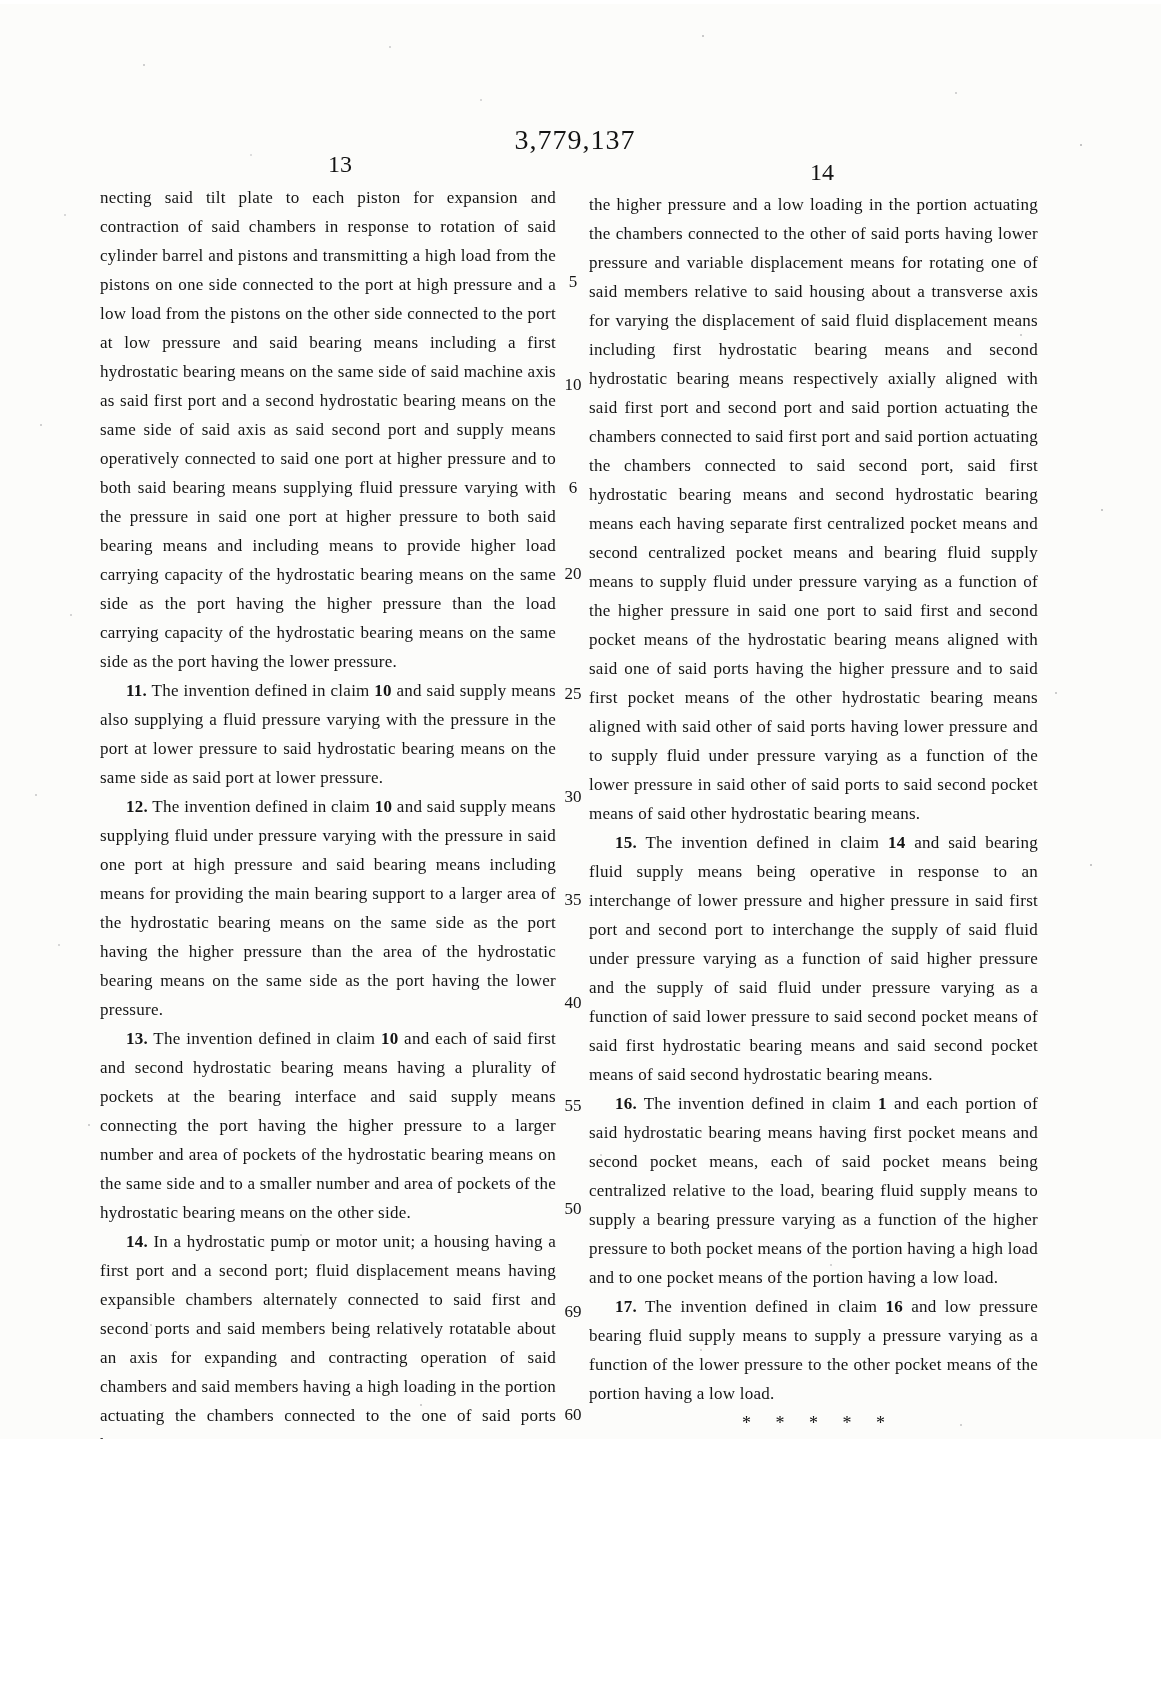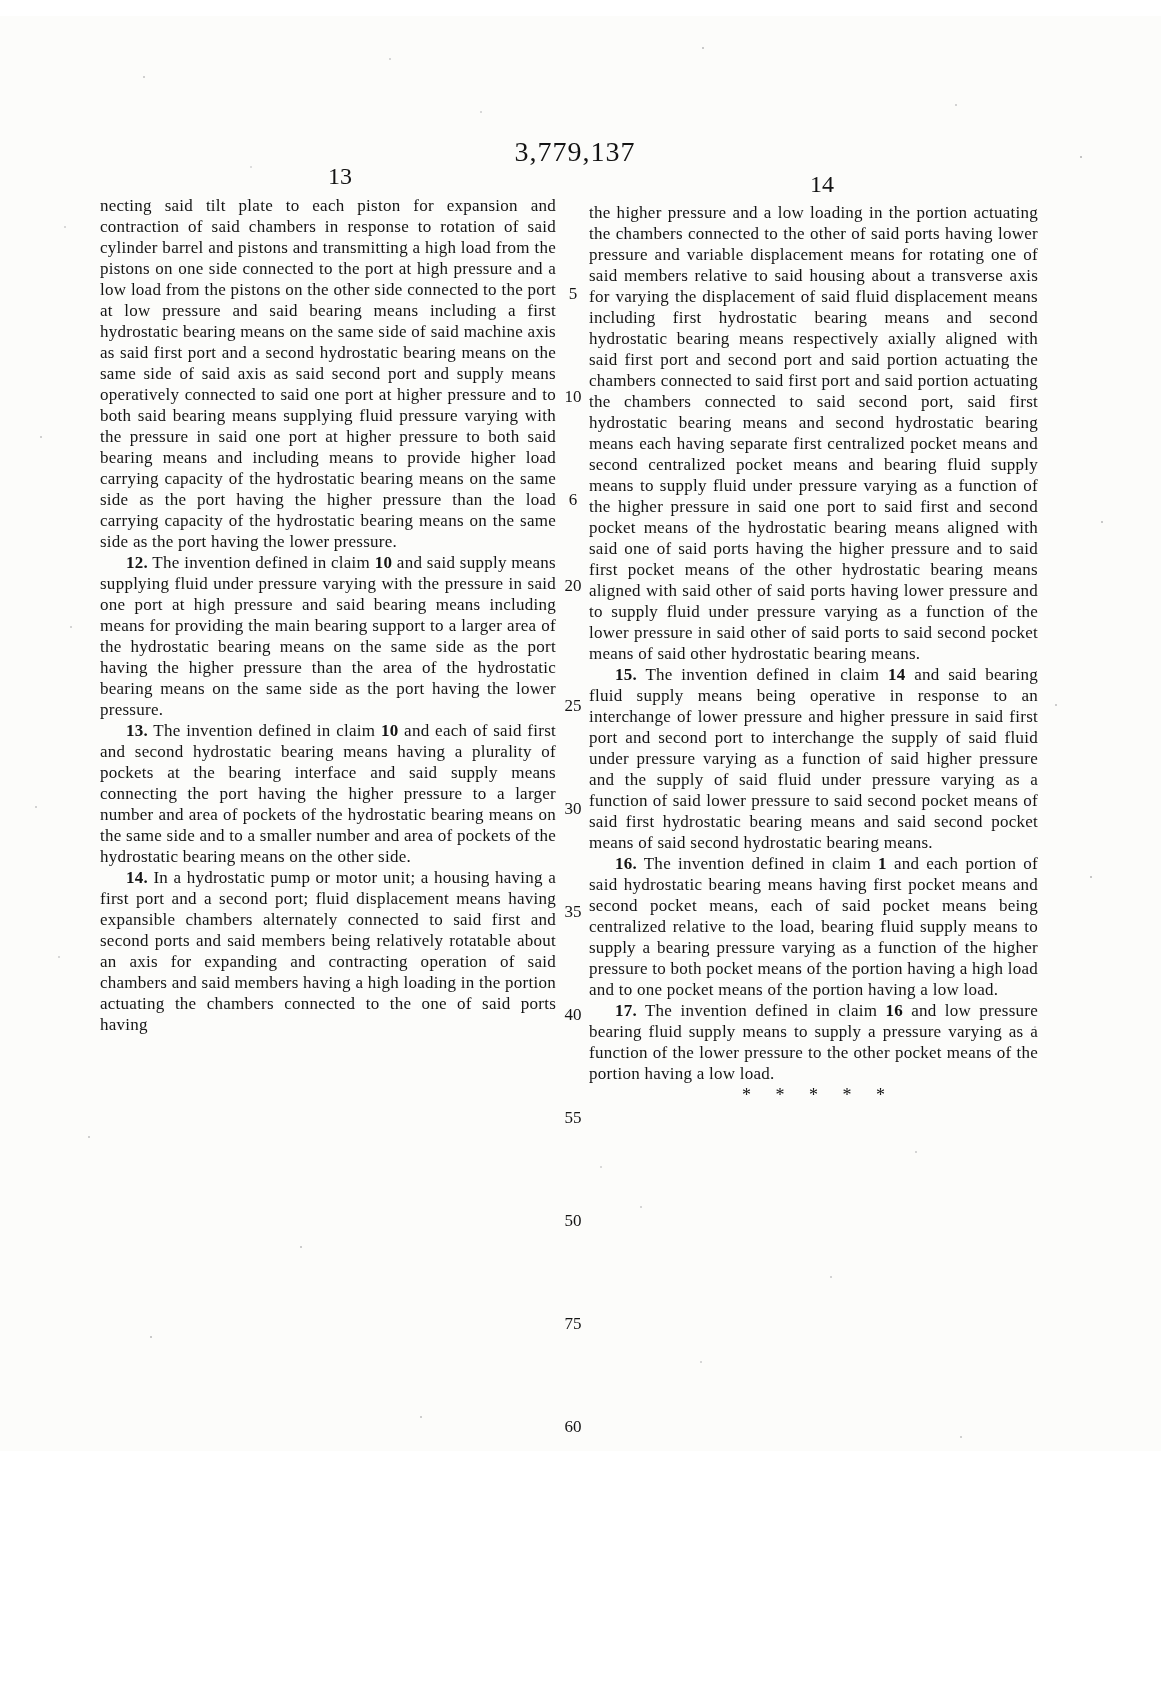--- a/index.html
+++ b/index.html
@@ -1,20 +1,20 @@
 <!DOCTYPE html>
 <html><head>
 <meta charset="utf-8">
 <style>
   html, body { margin:0; padding:0; background:#ffffff; }
   .page {
     position:relative;
     width:1161px;
     height:1435px;
-    margin:16px auto;
+    margin:4px auto;
     background:#fcfcfa;
     font-family:"Liberation Serif","DejaVu Serif",serif;
     color:#141414;
     overflow:hidden;
   }
   .patent-number {
     position:absolute;
     left:470px; top:120px; width:210px;
     text-align:center;
     font-size:28px;
@@ -25,21 +25,21 @@
     width:44px;
     text-align:center;
     font-size:24px;
     font-weight:normal;
   }
   .col-number-left { left:318px; top:147px; }
   .col-number-right { left:800px; top:155px; }
   .col {
     position:absolute;
     font-size:17px;
-    line-height:21px;
+    line-height:29px;
     text-align:justify;
     letter-spacing:0.015em;
   }
   .col-left  { left:100px; top:179px; width:456px; }
   .col-right { left:589px; top:186px; width:449px; }
   .para { margin:0; }
   .para.indent { text-indent:26px; }
   .para b { font-weight:bold; }
   .gutter { position:absolute; left:556px; top:0; width:34px; height:1705px; }
   .lnum {
@@ -89,20 +89,21 @@
 <div class="page">
   <div class="speckles"></div>
 
   <div class="patent-number">3,779,137</div>
 
   <div class="col-number col-number-left">13</div>
   <div class="col-number col-number-right">14</div>
 
   <div class="col col-left">
     <p class="para">necting said tilt plate to each piston for expansion and contraction of said chambers in response to rotation of said cylinder barrel and pistons and transmitting a high load from the pistons on one side connected to the port at high pressure and a low load from the pistons on the other side connected to the port at low pressure and said bearing means including a first hydrostatic bearing means on the same side of said machine axis as said first port and a second hydrostatic bearing means on the same side of said axis as said second port and supply means operatively connected to said one port at higher pressure and to both said bearing means supplying fluid pressure varying with the pressure in said one port at higher pressure to both said bearing means and including means to provide higher load carrying capacity of the hydrostatic bearing means on the same side as the port having the higher pressure than the load carrying capacity of the hydrostatic bearing means on the same side as the port having the lower pressure.</p>
+    <p class="para indent"><b>11.</b> The invention defined in claim <b>10</b> and said supply means also supplying a fluid pressure varying with the pressure in the port at lower pressure to said hydrostatic bearing means on the same side as said port at lower pressure.</p>
     <p class="para indent"><b>12.</b> The invention defined in claim <b>10</b> and said supply means supplying fluid under pressure varying with the pressure in said one port at high pressure and said bearing means including means for providing the main bearing support to a larger area of the hydrostatic bearing means on the same side as the port having the higher pressure than the area of the hydrostatic bearing means on the same side as the port having the lower pressure.</p>
     <p class="para indent"><b>13.</b> The invention defined in claim <b>10</b> and each of said first and second hydrostatic bearing means having a plurality of pockets at the bearing interface and said supply means connecting the port having the higher pressure to a larger number and area of pockets of the hydrostatic bearing means on the same side and to a smaller number and area of pockets of the hydrostatic bearing means on the other side.</p>
     <p class="para indent"><b>14.</b> In a hydrostatic pump or motor unit; a housing having a first port and a second port; fluid displacement means having expansible chambers alternately connected to said first and second ports and said members being relatively rotatable about an axis for expanding and contracting operation of said chambers and said members having a high loading in the portion actuating the chambers connected to the one of said ports having</p>
   </div>
 
   <div class="col col-right">
     <p class="para">the higher pressure and a low loading in the portion actuating the chambers connected to the other of said ports having lower pressure and variable displacement means for rotating one of said members relative to said housing about a transverse axis for varying the displacement of said fluid displacement means including first hydrostatic bearing means and second hydrostatic bearing means respectively axially aligned with said first port and second port and said portion actuating the chambers connected to said first port and said portion actuating the chambers connected to said second port, said first hydrostatic bearing means and second hydrostatic bearing means each having separate first centralized pocket means and second centralized pocket means and bearing fluid supply means to supply fluid under pressure varying as a function of the higher pressure in said one port to said first and second pocket means of the hydrostatic bearing means aligned with said one of said ports having the higher pressure and to said first pocket means of the other hydrostatic bearing means aligned with said other of said ports having lower pressure and to supply fluid under pressure varying as a function of the lower pressure in said other of said ports to said second pocket means of said other hydrostatic bearing means.</p>
     <p class="para indent"><b>15.</b> The invention defined in claim <b>14</b> and said bearing fluid supply means being operative in response to an interchange of lower pressure and higher pressure in said first port and second port to interchange the supply of said fluid under pressure varying as a function of said higher pressure and the supply of said fluid under pressure varying as a function of said lower pressure to said second pocket means of said first hydrostatic bearing means and said second pocket means of said second hydrostatic bearing means.</p>
     <p class="para indent"><b>16.</b> The invention defined in claim <b>1</b> and each portion of said hydrostatic bearing means having first pocket means and second pocket means, each of said pocket means being centralized relative to the load, bearing fluid supply means to supply a bearing pressure varying as a function of the higher pressure to both pocket means of the portion having a high load and to one pocket means of the portion having a low load.</p>
     <p class="para indent"><b>17.</b> The invention defined in claim <b>16</b> and low pressure bearing fluid supply means to supply a pressure varying as a function of the lower pressure to the other pocket means of the portion having a low load.</p>
@@ -113,19 +114,19 @@
     <span class="lnum" style="top:268px">5</span>
     <span class="lnum" style="top:371px">10</span>
     <span class="lnum" style="top:474px">6</span>
     <span class="lnum" style="top:560px">20</span>
     <span class="lnum" style="top:680px">25</span>
     <span class="lnum" style="top:783px">30</span>
     <span class="lnum" style="top:886px">35</span>
     <span class="lnum" style="top:989px">40</span>
     <span class="lnum" style="top:1092px">55</span>
     <span class="lnum" style="top:1195px">50</span>
-    <span class="lnum" style="top:1298px">75</span>
+    <span class="lnum" style="top:1298px">69</span>
     <span class="lnum" style="top:1401px">60</span>
     <span class="lnum" style="top:1504px">65</span>
   </div>
 
   <div class="scan-bar"></div>
 </div>
 
 </body></html>

